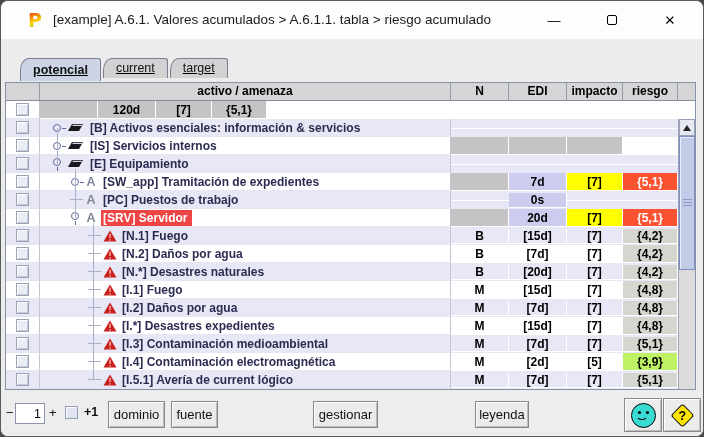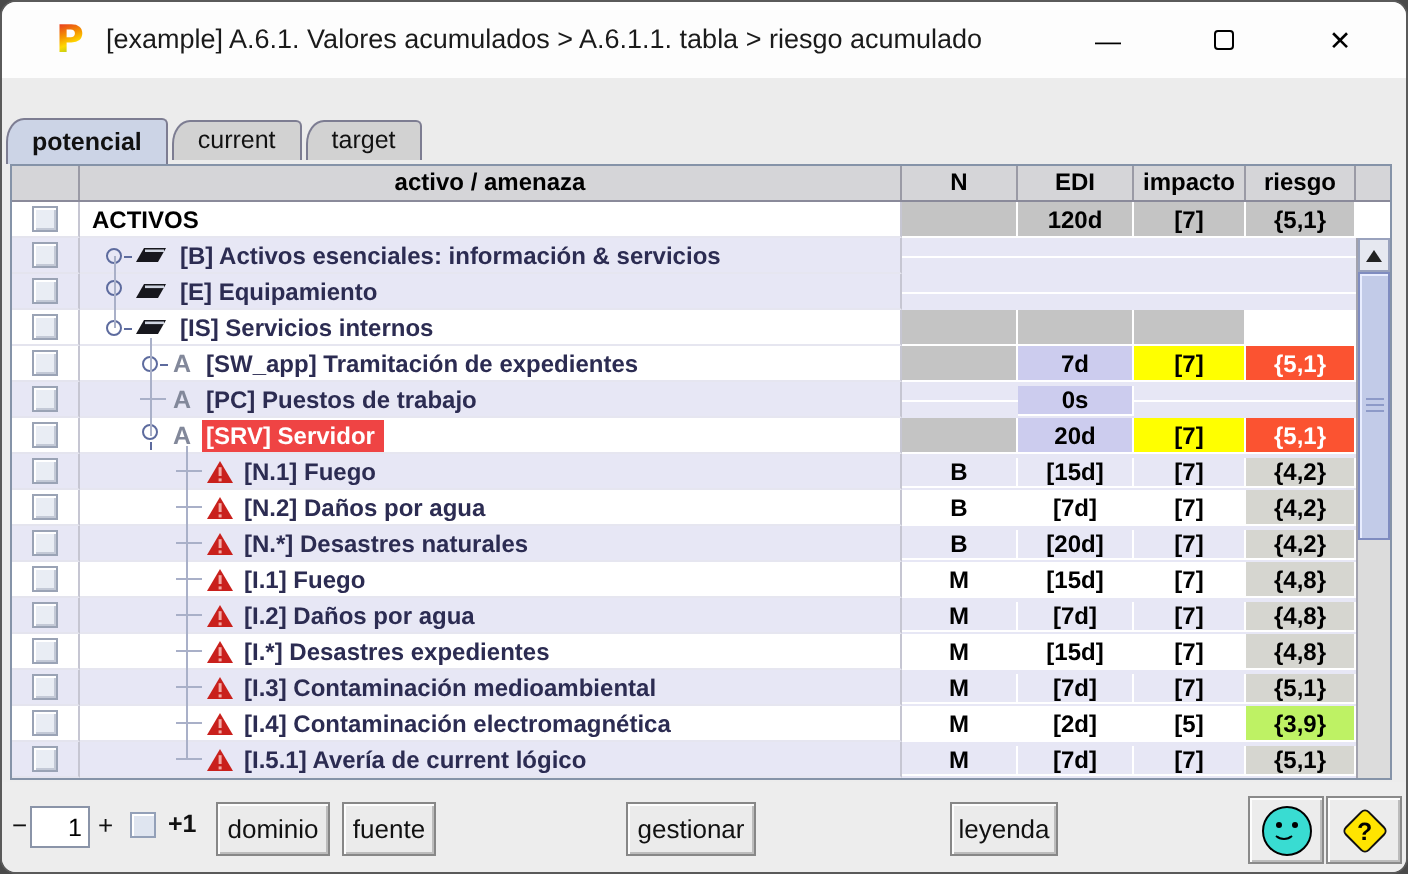--- a/index.html
+++ b/index.html
@@ -19,21 +19,21 @@
   .win-btn.min { left:530px; font-size:13px; color:#000; }
   .win-btn.max { left:588px; }
   .maxbox { width:10px; height:10px; border:1.2px solid #000; border-radius:2px; }
   .win-btn.close { left:646px; font-size:13.5px; color:#000; }
 
   
   .menubar { position:absolute; top:38px; left:0; right:0; height:19px; background:#f3f3f3; border-bottom:1px solid #d9d9d9; }
   .menu-item { display:inline-block; padding:0 8px; font-size:12.5px; line-height:18px; color:#111; }
 
   
-  .tabbar { position:absolute; top:57px; left:0; right:0; height:24px; display:flex; align-items:center; padding-left:2px; background:#ececec; }
+  .tabbar { position:absolute; top:57px; left:0; right:0; height:24px; display:flex; align-items:flex-start; padding-left:19px; background:#ececec;text-decoration:underline; }
   .tab { height:20px; line-height:19px; padding:0 12px; font-size:12.5px; color:#111;
          background:#d2d2d2; border:1px solid #7d7d92; border-bottom:none; margin-right:2px;
          border-top-left-radius:9px 12px; border-top-right-radius:3px; }
   .tab.selected { height:23px; line-height:22px; background:#ccd4e6; font-weight:bold; position:relative; z-index:2; }
 
   
   .tablewrap { position:absolute; top:81px; left:4px; width:691px; height:308px; background:#fff; border:1px solid #8593a8; }
   .thead { display:flex; height:18px; background:#d5d5d8; border-bottom:1px solid #8a8a9a; }
   .th { font-weight:bold; font-size:12px; text-align:center; line-height:17px; color:#000; border-right:1px solid #9a9aa5; flex:none; }
   .c-cb{width:34px} .c-tree{width:411px} .c-n{width:58px} .c-edi{width:58px} .c-imp{width:56px} .c-rsk{width:55px} .c-sb{width:17px;border-right:none}
@@ -138,23 +138,20 @@
       <div class="th c-imp">impacto</div>
       <div class="th c-rsk">riesgo</div>
       <div class="th c-sb"></div>
     </div>
     <div class="tbody">
 
     <div class="trow root">
           <div class="cell cb">
             <span class="checkbox"></span>
           </div>
-          <div class="cell tree" style="padding-left: 4px;">
-            <span class="node">ACTIVOS</span>
-          </div>
           <div class="val w-n" style="background: rgb(196, 196, 196);"></div>
           <div class="val w-edi" style="background: rgb(196, 196, 196);">120d</div>
           <div class="val w-imp" style="background: rgb(196, 196, 196);">[7]</div>
           <div class="val w-rsk" style="background: rgb(196, 196, 196);">{5,1}</div>
         </div>
         <div class="trow alt">
           <div class="cell cb">
             <span class="checkbox"></span>
           </div>
           <div class="cell tree" style="padding-left: 12px;">
@@ -163,53 +160,53 @@
               <polygon points="1,9 5,2 16,2 12,9" fill="#17171d"></polygon>
               <line x1="5.5" y1="3.4" x2="15" y2="3.4" stroke="#cfd4e0" stroke-width="1.3"></line>
             </svg>
             <span class="node">[B] Activos esenciales: información &amp; servicios</span>
           </div>
           <div class="val w-n" style="background: rgb(196, 196, 196);"></div>
           <div class="val w-edi" style="background: rgb(196, 196, 196);"></div>
           <div class="val w-imp" style="background: rgb(196, 196, 196);"></div>
           <div class="val w-rsk" style="background: rgb(231, 231, 245);"></div>
         </div>
+        <div class="trow">
+          <div class="cell cb">
+            <span class="checkbox"></span>
+          </div>
+          <div class="cell tree" style="padding-left: 12px;">
+            <span class="handle collapsed"></span>
+            <svg class="gicon" width="17" height="11" viewBox="0 0 17 11">
+              <polygon points="1,9 5,2 16,2 12,9" fill="#17171d"></polygon>
+              <line x1="5.5" y1="3.4" x2="15" y2="3.4" stroke="#cfd4e0" stroke-width="1.3"></line>
+            </svg>
+            <span class="node">[IS] Servicios internos</span>
+          </div>
+          <div class="val w-n" style="background: rgb(196, 196, 196);"></div>
+          <div class="val w-edi" style="background: rgb(196, 196, 196);"></div>
+          <div class="val w-imp" style="background: rgb(196, 196, 196);"></div>
+          <div class="val w-rsk" style="background: rgb(255, 255, 255);"></div>
+        </div>
         <div class="trow alt">
           <div class="cell cb">
             <span class="checkbox"></span>
           </div>
           <div class="cell tree" style="padding-left: 12px;">
             <span class="handle expanded"></span>
             <svg class="gicon" width="17" height="11" viewBox="0 0 17 11">
               <polygon points="1,9 5,2 16,2 12,9" fill="#17171d"></polygon>
               <line x1="5.5" y1="3.4" x2="15" y2="3.4" stroke="#cfd4e0" stroke-width="1.3"></line>
             </svg>
             <span class="node">[E] Equipamiento</span>
           </div>
           <div class="val w-n" style="background: rgb(196, 196, 196);"></div>
           <div class="val w-edi" style="background: rgb(196, 196, 196);"></div>
           <div class="val w-imp" style="background: rgb(196, 196, 196);"></div>
           <div class="val w-rsk" style="background: rgb(231, 231, 245);"></div>
-        </div>
-        <div class="trow">
-          <div class="cell cb">
-            <span class="checkbox"></span>
-          </div>
-          <div class="cell tree" style="padding-left: 12px;">
-            <span class="handle collapsed"></span>
-            <svg class="gicon" width="17" height="11" viewBox="0 0 17 11">
-              <polygon points="1,9 5,2 16,2 12,9" fill="#17171d"></polygon>
-              <line x1="5.5" y1="3.4" x2="15" y2="3.4" stroke="#cfd4e0" stroke-width="1.3"></line>
-            </svg>
-            <span class="node">[IS] Servicios internos</span>
-          </div>
-          <div class="val w-n" style="background: rgb(196, 196, 196);"></div>
-          <div class="val w-edi" style="background: rgb(196, 196, 196);"></div>
-          <div class="val w-imp" style="background: rgb(196, 196, 196);"></div>
-          <div class="val w-rsk" style="background: rgb(255, 255, 255);"></div>
         </div>
         <div class="trow">
           <div class="cell cb">
             <span class="checkbox"></span>
           </div>
           <div class="cell tree" style="padding-left: 30px;">
             <span class="handle collapsed"></span>
             <span class="aicon">A</span>
             <span class="node">[SW_app] Tramitación de expedientes</span>
           </div>

